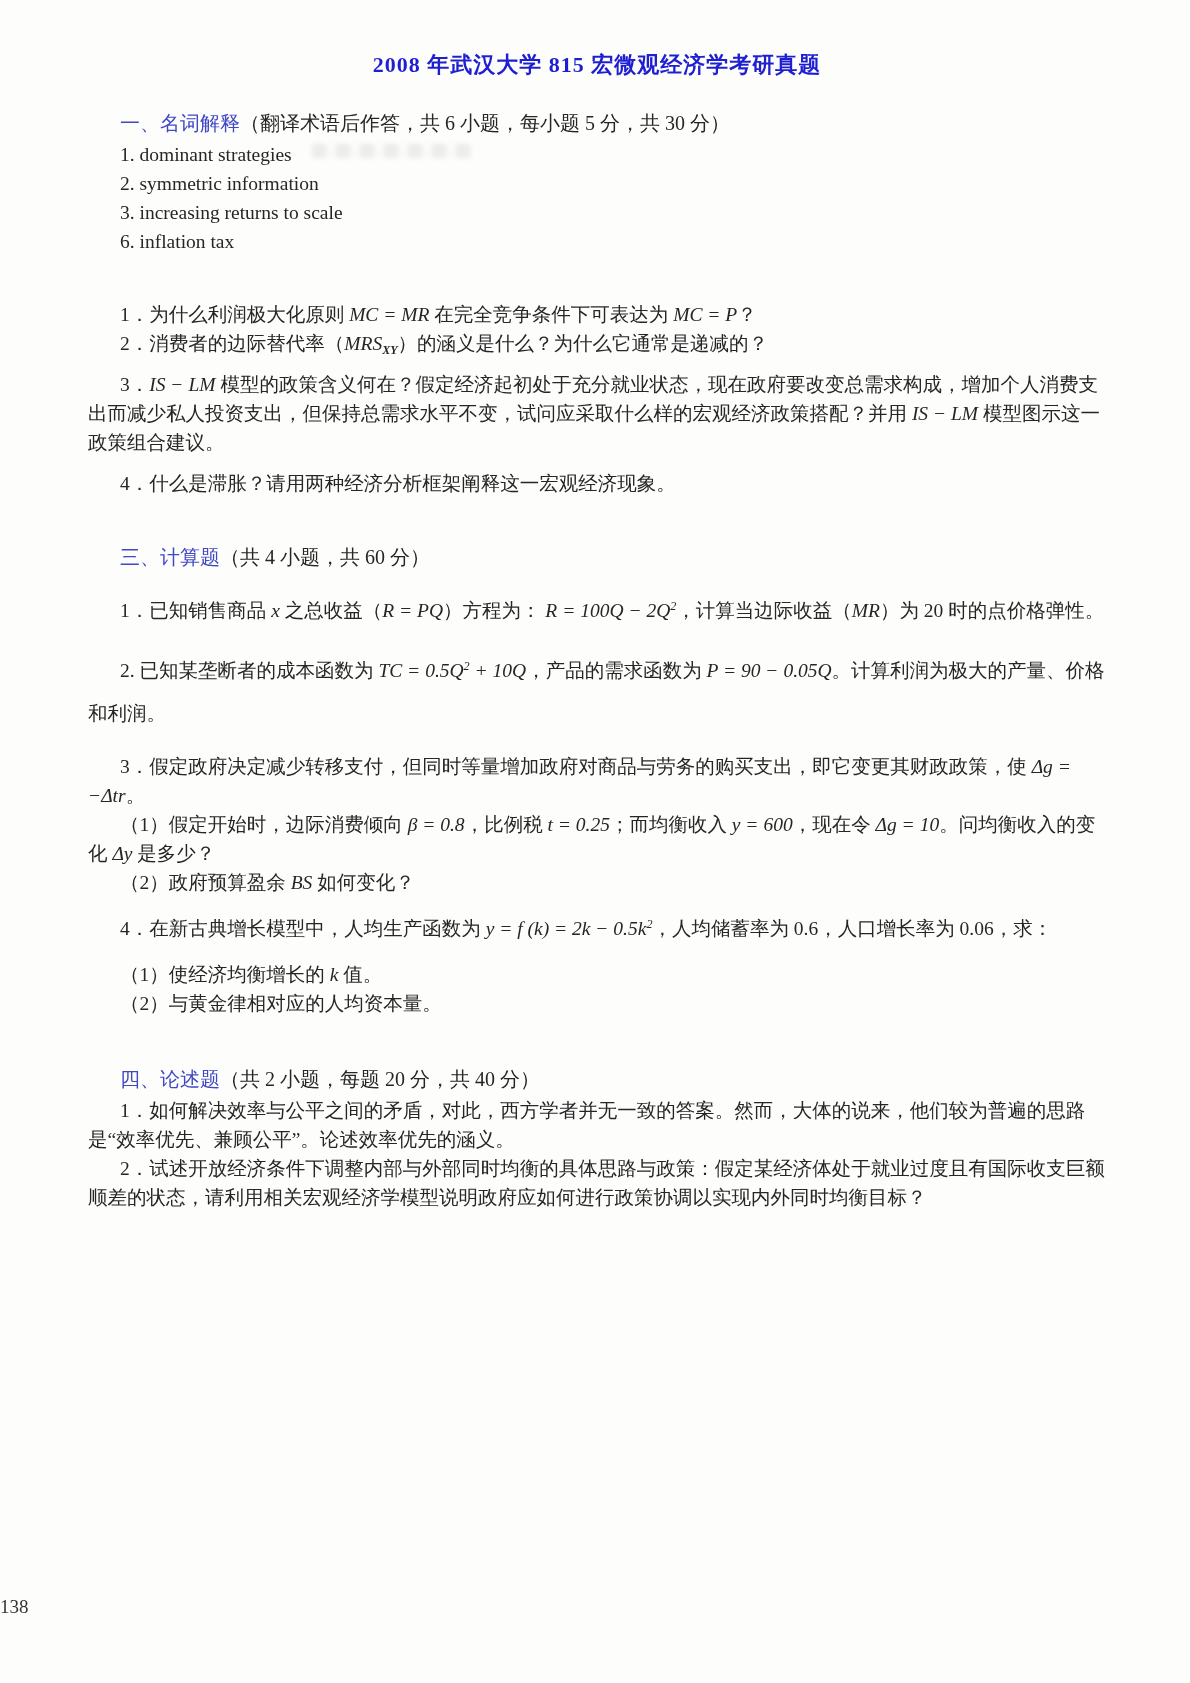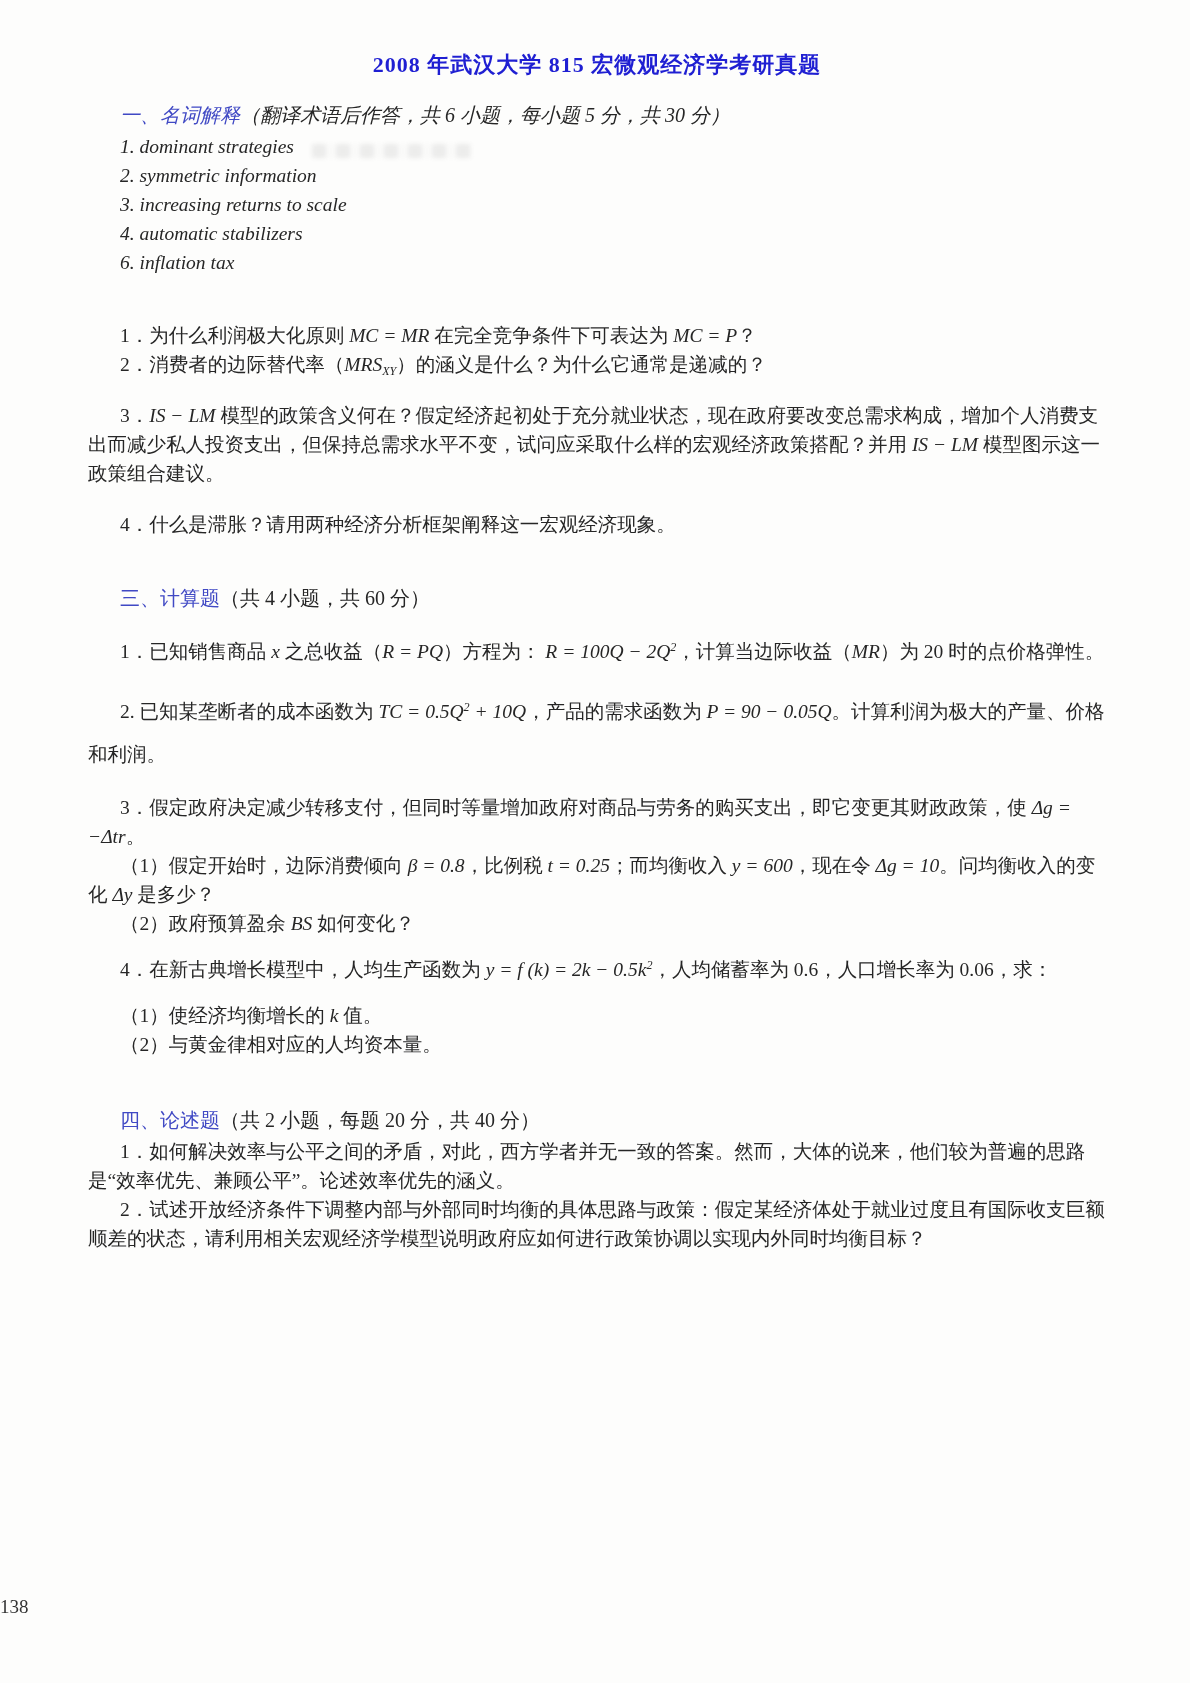--- a/index.html
+++ b/index.html
@@ -26,40 +26,40 @@
   .doc-title {
     margin: 0;
     text-align: center;
     font-size: 22px;
     line-height: 30px;
     font-weight: bold;
     letter-spacing: 1px;
     color: var(--title-blue);
   }
   .qsection { margin: 0; }
-  .qsection.s1 { margin-top: 20px; font-style: italic; }
+  .qsection.s1 { margin-top: 28px; }
   .qsection.s2 { margin-top: 44px; }
   .qsection.s3 { margin-top: 44px; }
   .qsection.s4 { margin-top: 46px; }
   .sec-head {
     margin: 0 0 2px 0;
     font-size: 20px;
     font-weight: normal;
     text-indent: 32px;
     line-height: 30px;
   }
   .sec-title { color: var(--heading-blue); }
   .sec-suffix { color: var(--body-text); }
   .para { margin: 0; text-indent: 32px; }
-  .para.gap-sm { margin-top: 22px; }
+  .para.gap-sm { margin-top: 12px; }
   .para.gap-md { margin-top: 17px; }
   .para.loose { line-height: 43px; }
   .math { font-style: italic; }
   sup, sub { font-size: 0.62em; line-height: 0; }
-  sub { vertical-align: -0.3em; }
+  sub { vertical-align: -0.3em; font-weight: bold; }
   .footer-pagenum {
     position: absolute;
     left: 0; right: 0;
     bottom: 62px;
     text-align: left;
     font-size: 19px;
     color: #333333;
   }
   .scan-artifact {
     position: absolute;
@@ -81,21 +81,20 @@
   <h1 class="doc-title">2008 年武汉大学 815 宏微观经济学考研真题</h1>
 
   <div class="scan-artifact"></div>
 
   <section class="qsection s1">
     <h2 class="sec-head"><span class="sec-title">一、名词解释</span><span class="sec-suffix">（翻译术语后作答，共 6 小题，每小题 5 分，共 30 分）</span></h2>
     <div class="sec-body">
         <p class="para"><span>1. dominant strategies</span></p>
         <p class="para"><span>2. symmetric information</span></p>
         <p class="para"><span>3. increasing returns to scale</span></p>
-        <p class="para"><span>4. automatic stabilizers</span></p>
         <p class="para"><span>6. inflation tax</span></p>
       </div>
   </section>
 
   <section class="qsection s2">
     <div class="sec-body">
         <p class="para"><span>1．为什么利润极大化原则 </span><span class="math">MC = MR</span><span> 在完全竞争条件下可表达为 </span><span class="math">MC = P</span><span>？</span></p>
         <p class="para"><span>2．消费者的边际替代率（</span><span class="math">MRS</span><sub class="math">XY</sub><span>）的涵义是什么？为什么它通常是递减的？</span></p>
         <p class="para gap-sm"><span>3．</span><span class="math">IS − LM</span><span> 模型的政策含义何在？假定经济起初处于充分就业状态，现在政府要改变总需求构成，增加个人消费支出而减少私人投资支出，但保持总需求水平不变，试问应采取什么样的宏观经济政策搭配？并用 </span><span class="math">IS − LM</span><span> 模型图示这一政策组合建议。</span></p>
         <p class="para gap-sm"><span>4．什么是滞胀？请用两种经济分析框架阐释这一宏观经济现象。</span></p>

